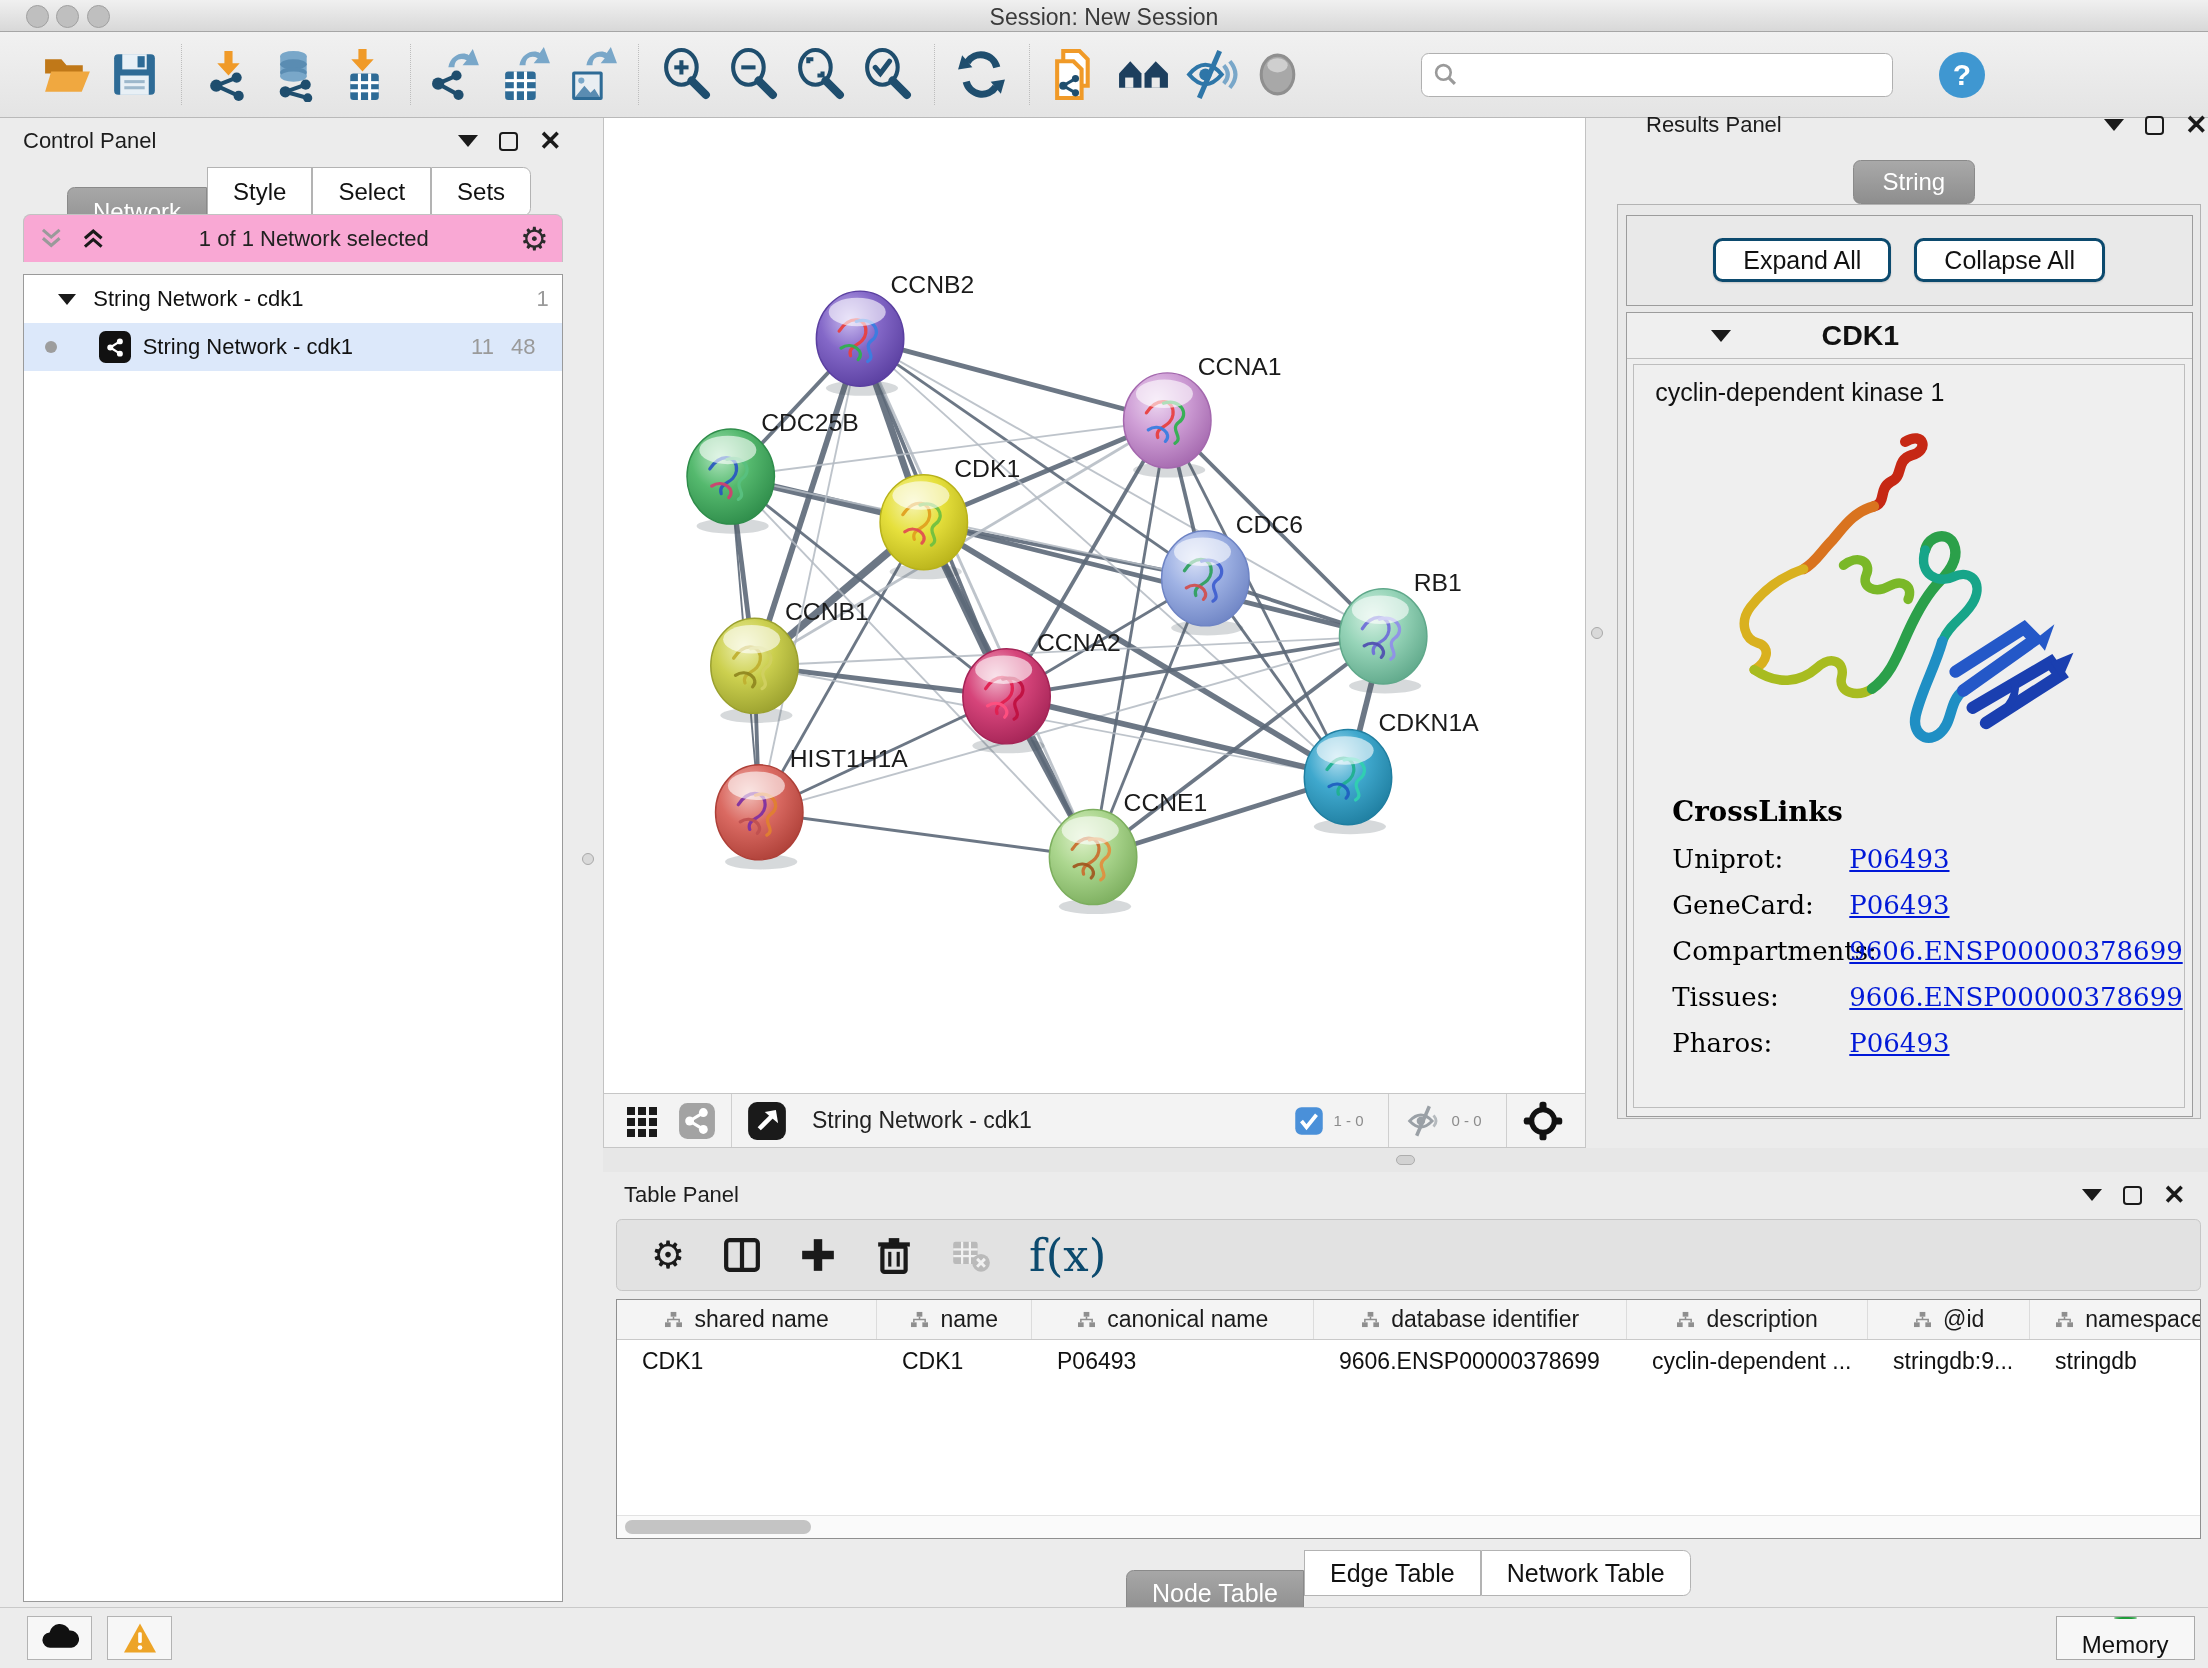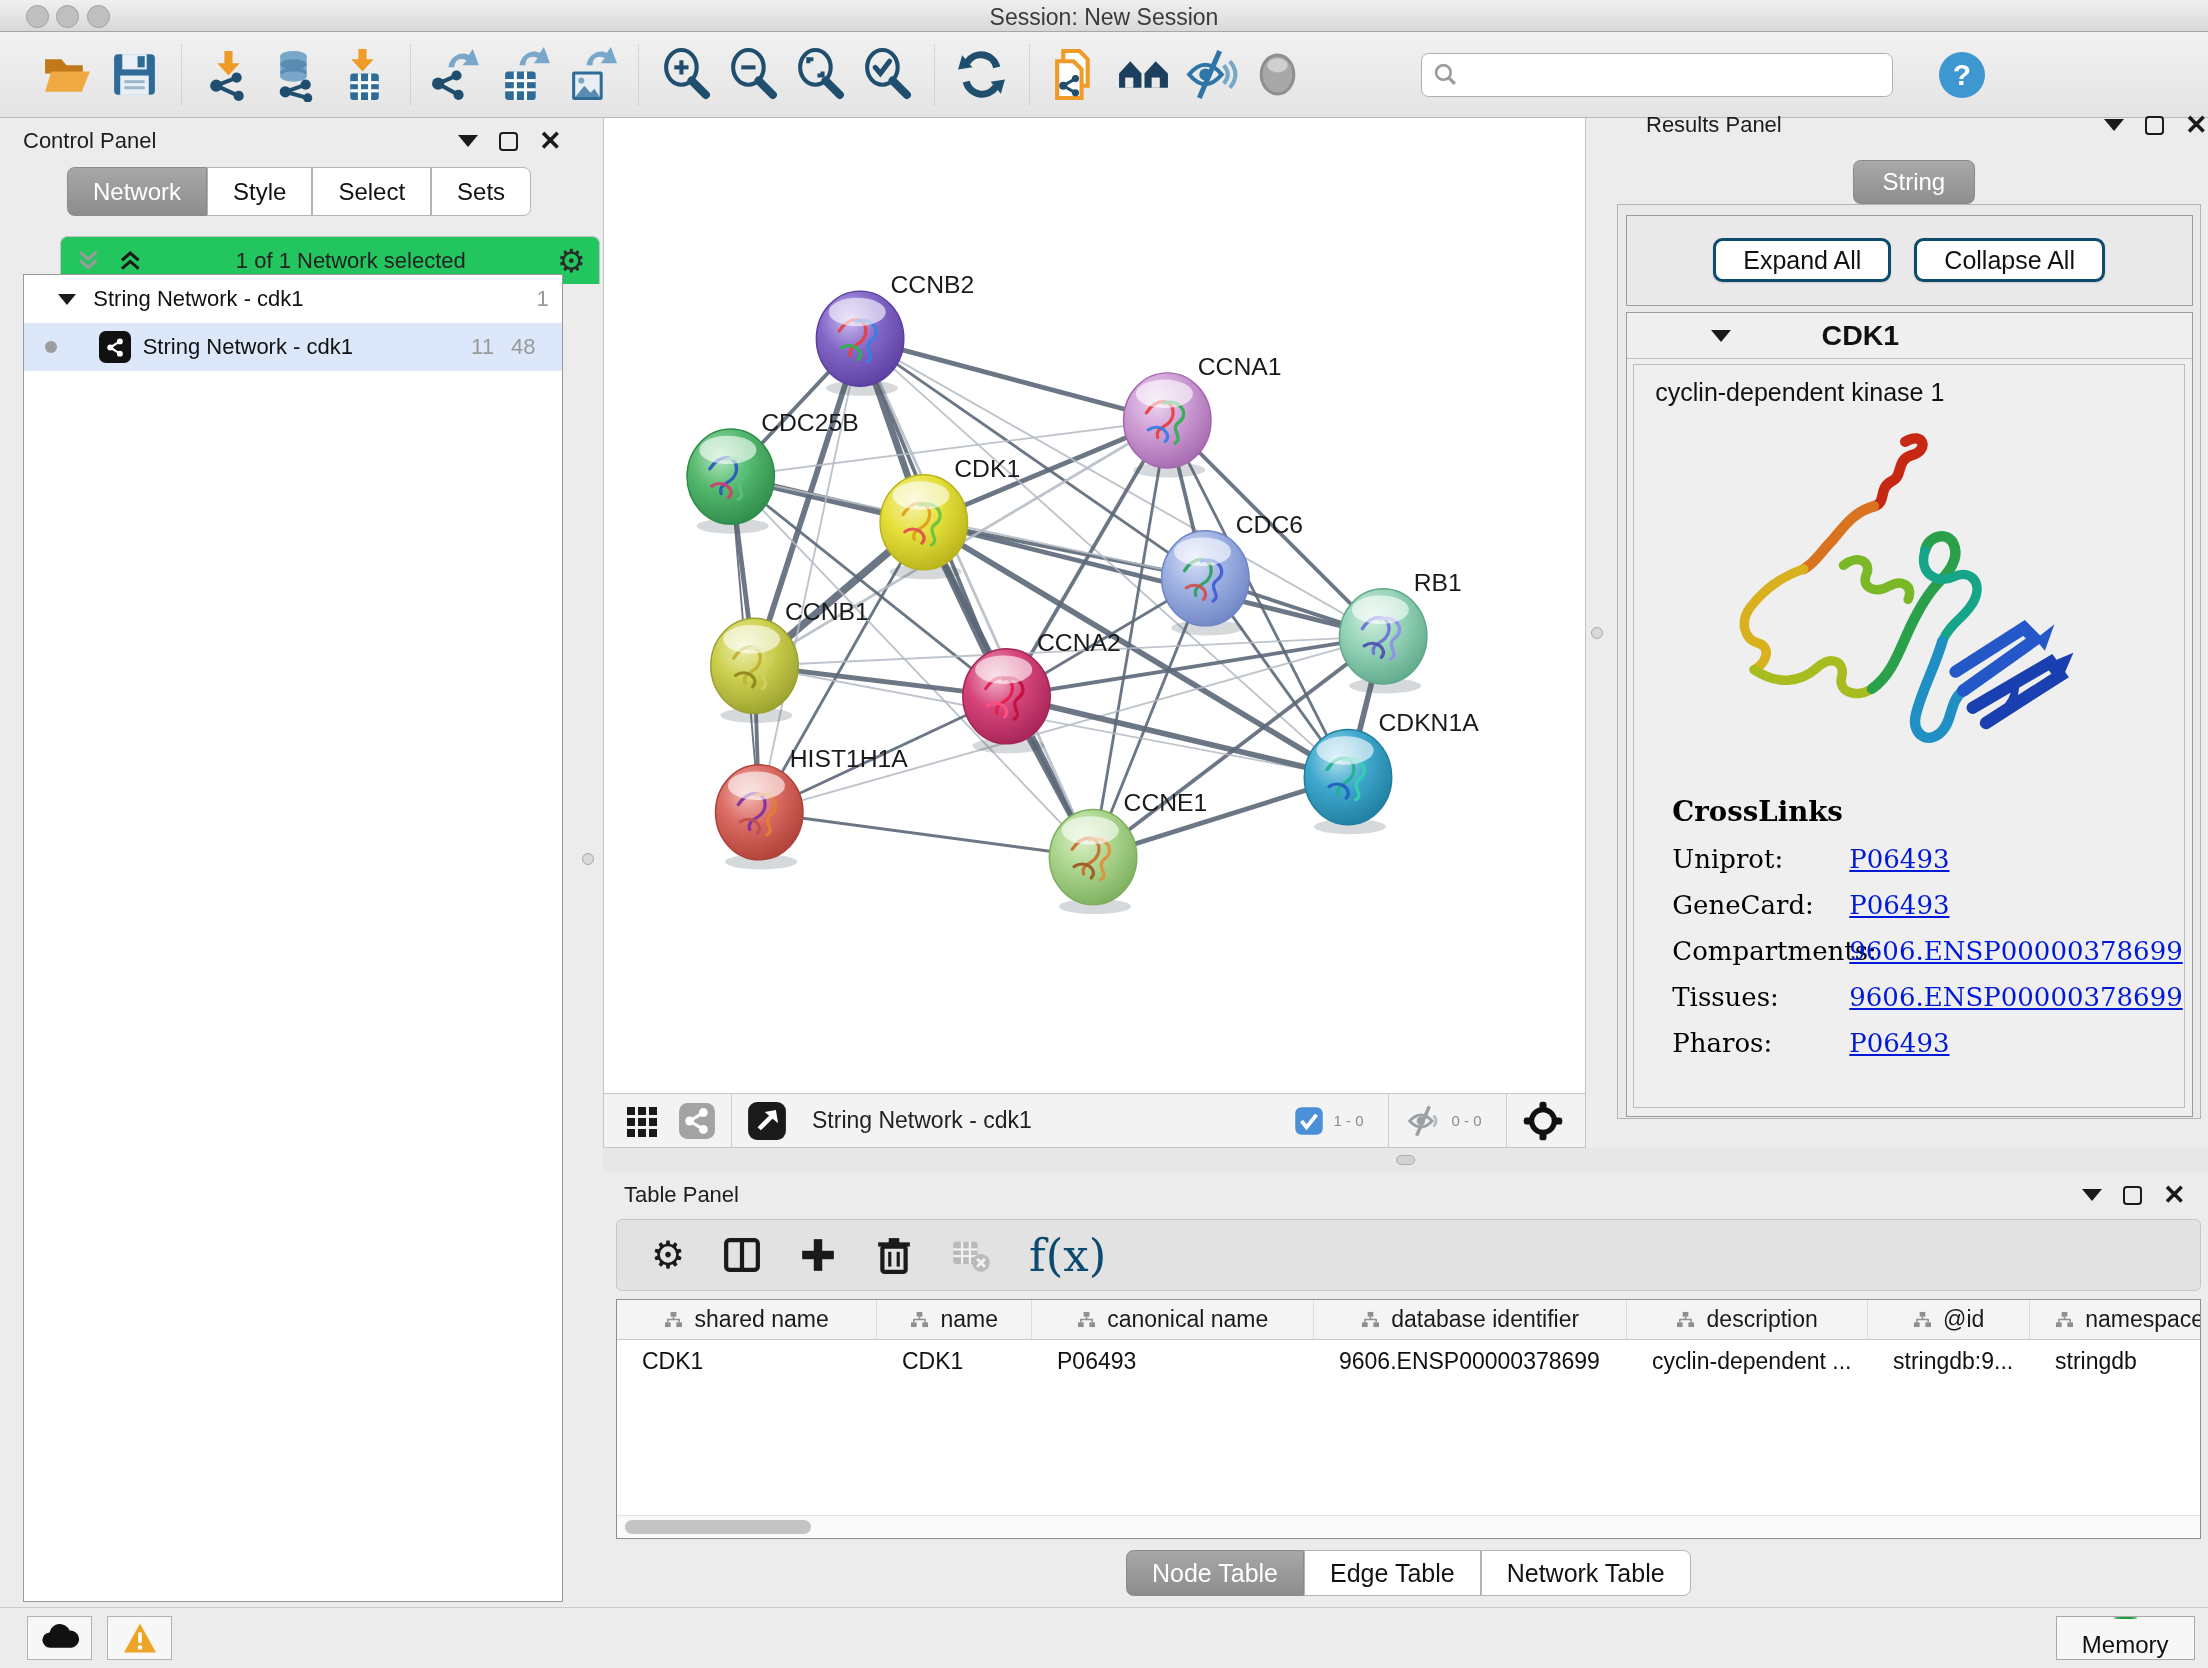--- a/index.html
+++ b/index.html
@@ -28,29 +28,29 @@
   
   .panel-title { font-size:22px; color:#1c1c1c; }
   .win-ctl { display:flex; align-items:center; gap:21px; }
   .tri-down { width:0; height:0; border-left:10.5px solid transparent; border-right:10.5px solid transparent; border-top:12.4px solid #1a1a1a; }
   .float-box { width:19px; height:19px; border:2.9px solid #1a1a1a; border-radius:3.8px; }
   .close-x { font-size:27px; font-weight:bold; color:#1a1a1a; line-height:19px; }
 
   .tab { height:49px; display:flex; align-items:center; justify-content:center; font-size:24px; color:#111;
     background:#fff; border:1px solid #b3b3b3; padding:0 25px; }
   .tab.sel { background:linear-gradient(#a7a7a7,#8d8d8d); color:#fff; border-color:#8a8a8a; }
-  .tab:first-child { border-radius:7.6px 0 0 7.6px; }
+  .tab:first-child { border-radius:7.6px 0 0 7.6px;margin-top:20px; }
   .tab:last-child { border-radius:0 7.6px 7.6px 0; }
 
   
   #cp-header { left:23px; top:124px; width:548px; height:34px; display:flex; align-items:center; }
   #cp-ctls { position:absolute; right:9.5px; }
   #cp-tabs { left:67px; top:167px; display:flex; }
-  #cp-bar { left:23px; top:236px; width:540px; height:48px; background:#22c55e; border:1px solid #c2c2c2; border-bottom:none;
-    border-radius:7.6px 7.6px 0 0; display:flex; align-items:center; padding:0 13.3px;margin-left:37px; }
+  #cp-bar { left:23px; top:214px; width:540px; height:48px; background:#f9a8d4; border:1px solid #c2c2c2; border-bottom:none;
+    border-radius:7.6px 7.6px 0 0; display:flex; align-items:center; padding:0 13.3px; }
   #cp-bar-label { flex:1; text-align:center; font-size:22px; color:#222; }
   #cp-list { left:23px; top:274px; width:540px; height:1328px; background:#fff; border:1px solid #9a9a9a; }
   .tree-row { height:48px; display:flex; align-items:center; font-size:22px; color:#111; padding:0 13.3px; }
   .tree-row.sel { background:#dce8fa; }
   .cnt { color:#9a9a9a; margin-left:17px; }
   .share-badge { width:32px; height:32px; border-radius:6.7px; background:#111; display:flex; align-items:center; justify-content:center; margin:0 11.4px 0 27px; }
   .dot { width:12.4px; height:12.4px; border-radius:50%; background:#9d9d9d; margin:0 15px 0 7.6px; }
 
   
   .split-knob { width:12.4px; height:12.4px; border-radius:50%; background:#d9d9d9; border:1px solid #a9a9a9; }

